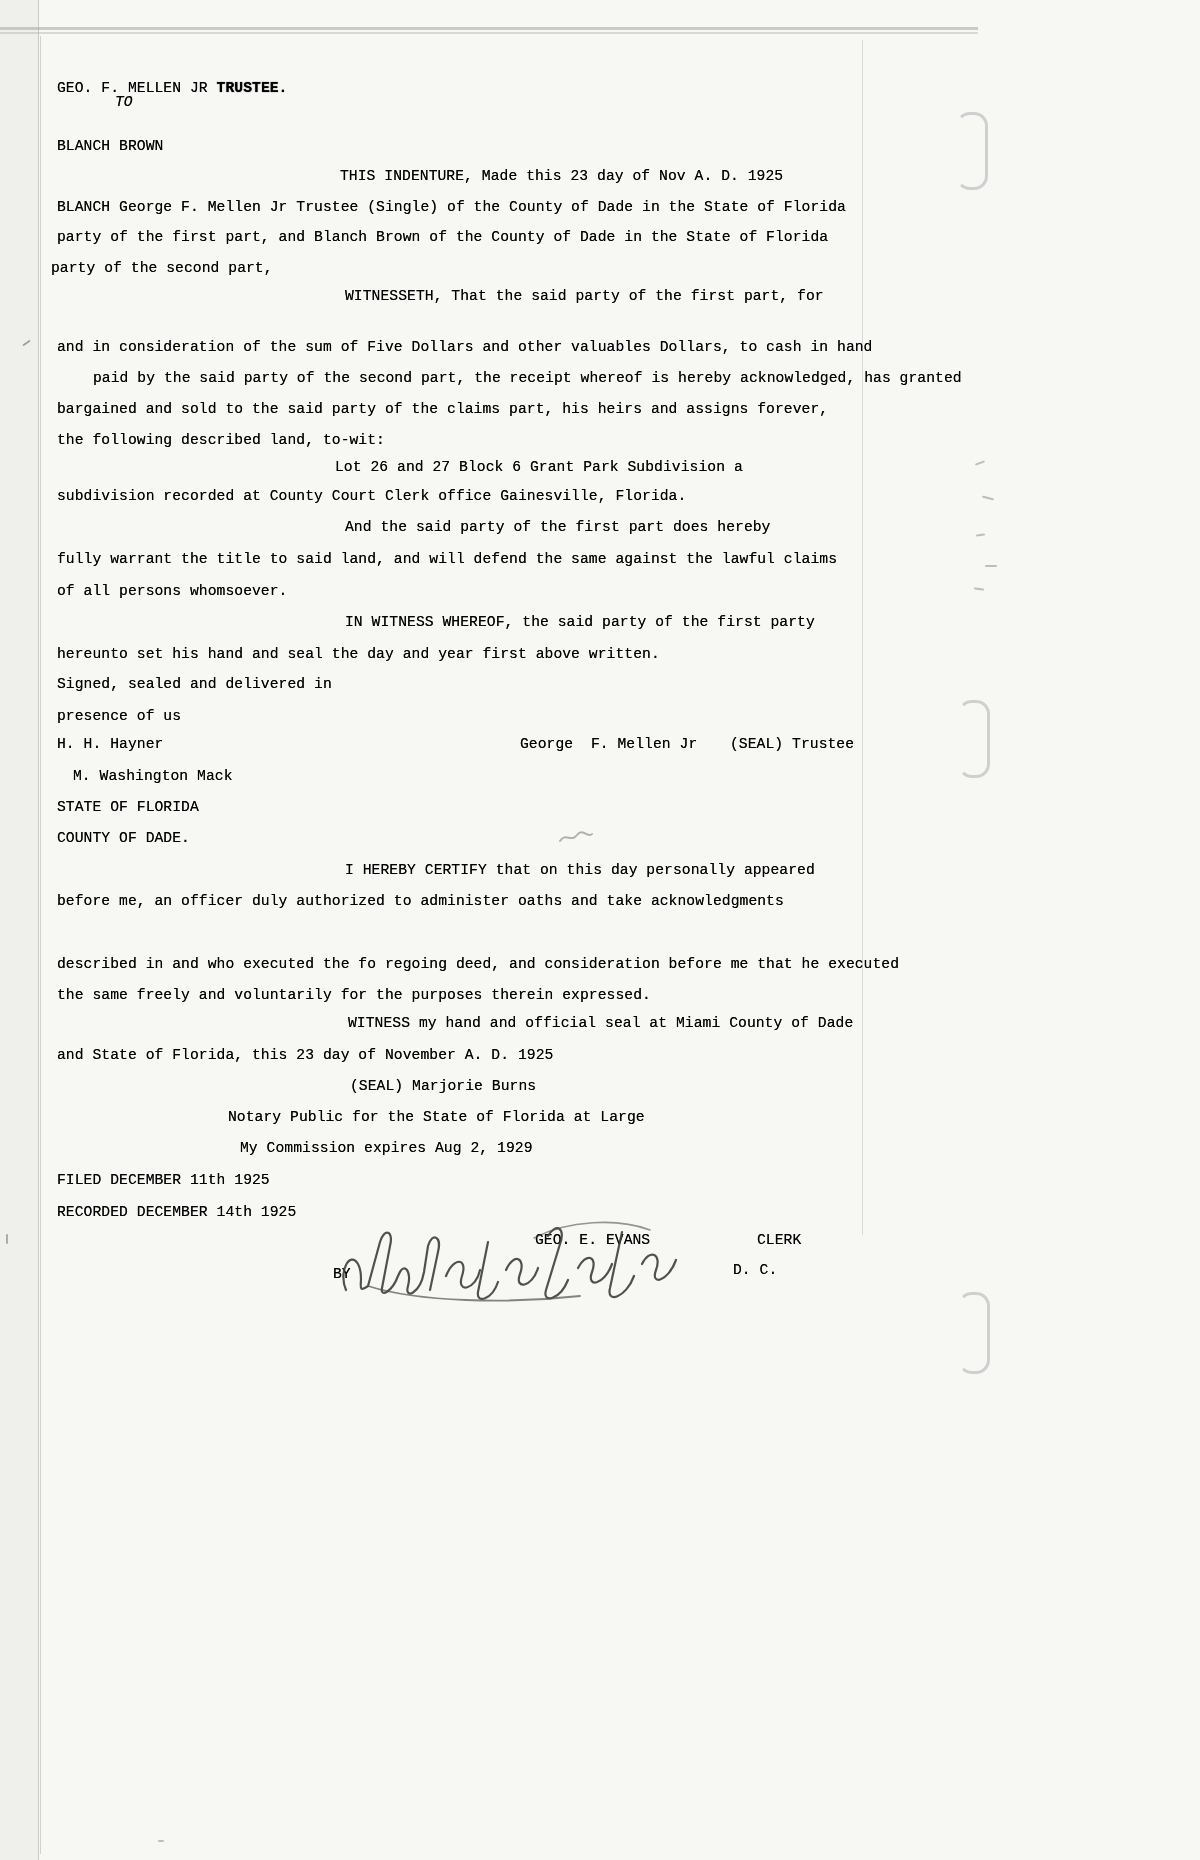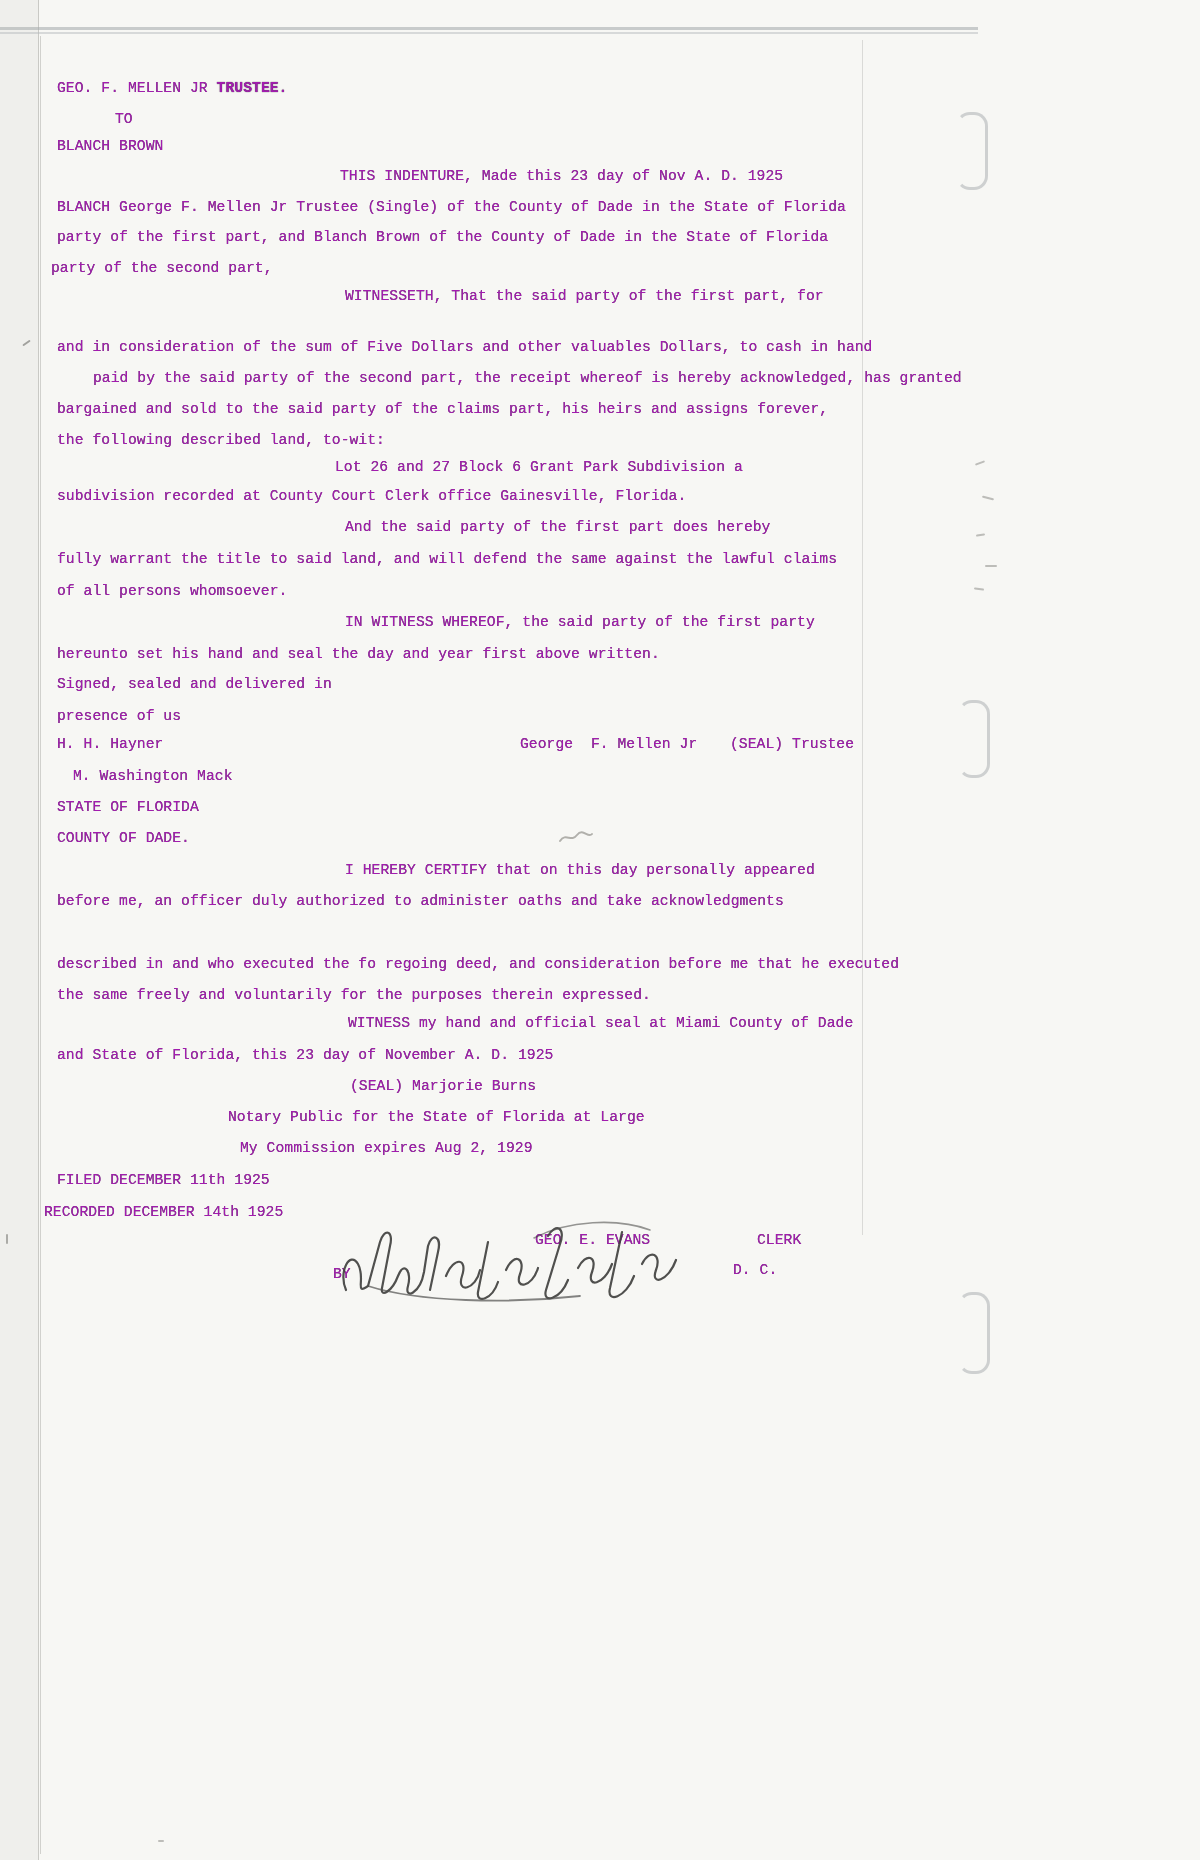--- a/index.html
+++ b/index.html
@@ -13,21 +13,21 @@
     position:absolute;left:0;top:0;width:38px;height:1860px;
     background:repeating-linear-gradient(90deg,#f1f1ee 0 3px,#ececе8 3px 6px);
     background-color:#efefec;border-right:1px solid #c9c9c5;
   }
   .vline{position:absolute;background:#c7c7c3;opacity:.8;}
   
   .scan-top-1{position:absolute;left:0;top:27px;width:978px;height:3px;background:#a2a7aa;opacity:.55;}
   .scan-top-2{position:absolute;left:0;top:32px;width:978px;height:2px;background:#b8bcbe;opacity:.5;}
   
   .tl{
-    position:absolute;font-size:14.7px;line-height:20px;color:#a21caf;
+    position:absolute;font-size:14.7px;line-height:20px;color:#000000;
     white-space:pre;letter-spacing:.05px;
     text-shadow:0 0 .6px rgba(25,25,25,.75);
   }
   .ov{font-weight:bold;text-shadow:0 0 1px #141414;}
   
   .curl{
     position:absolute;width:26px;border:3px solid #b3b7b9;border-left-color:transparent;
     border-radius:14px;opacity:.6;background:transparent;
   }
   .dash{position:absolute;background:#aeaeaa;height:2px;border-radius:1px;opacity:.8;}
@@ -56,21 +56,21 @@
   <div class="dash" style="left:974px;top:588px;width:10px;transform:rotate(8deg);"></div>
   <div class="dash" style="left:22px;top:342px;width:9px;transform:rotate(-35deg);background:#8d8d89;"></div>
   <div class="dash" style="left:6px;top:1234px;width:2px;height:10px;background:#9a9a96;"></div>
   <div class="dash" style="left:158px;top:1840px;width:6px;"></div>
 
   <svg class="smudge" style="left:558px;top:830px;" width="36" height="16" viewBox="0 0 36 16">
     <path d="M2 11 C8 2 13 13 19 5 S30 9 34 4" fill="none" stroke="#a09f9a" stroke-width="2" stroke-linecap="round"></path>
   </svg>
 
   <div class="tl" style="top:78px;left:57px;"><span>GEO. F. MELLEN JR </span><span class="ov">TRUSTEE.</span></div>
-  <div class="tl" style="top:109px;left:115px;">TO</div>
+  <div class="tl" style="top:92px;left:115px;font-style:italic;">TO</div>
   <div class="tl" style="top:136px;left:57px;">BLANCH BROWN</div>
 
   <div class="tl" style="top:166px;left:340px;">THIS INDENTURE, Made this 23 day of Nov A. D. 1925</div>
   <div class="tl" style="top:197px;left:57px;">BLANCH George F. Mellen Jr Trustee (Single) of the County of Dade in the State of Florida</div>
   <div class="tl" style="top:227px;left:57px;">party of the first part, and Blanch Brown of the County of Dade in the State of Florida</div>
   <div class="tl" style="top:258px;left:51px;">party of the second part,</div>
   <div class="tl" style="top:286px;left:345px;">WITNESSETH, That the said party of the first part, for</div>
   <div class="tl" style="top:337px;left:57px;">and in consideration of the sum of Five Dollars and other valuables Dollars, to cash in hand</div>
   <div class="tl" style="top:368px;left:57px;margin-left:36px;">paid by the said party of the second part, the receipt whereof is hereby acknowledged, has granted</div>
   <div class="tl" style="top:399px;left:57px;">bargained and sold to the said party of the claims part, his heirs and assigns forever,</div>
@@ -91,21 +91,21 @@
   <div class="tl" style="top:860px;left:345px;">I HEREBY CERTIFY that on this day personally appeared</div>
   <div class="tl" style="top:891px;left:57px;">before me, an officer duly authorized to administer oaths and take acknowledgments</div>
   <div class="tl" style="top:954px;left:57px;">described in and who executed the fo regoing deed, and consideration before me that he executed</div>
   <div class="tl" style="top:985px;left:57px;">the same freely and voluntarily for the purposes therein expressed.</div>
   <div class="tl" style="top:1013px;left:348px;">WITNESS my hand and official seal at Miami County of Dade</div>
   <div class="tl" style="top:1045px;left:57px;">and State of Florida, this 23 day of November A. D. 1925</div>
   <div class="tl" style="top:1076px;left:350px;">(SEAL) Marjorie Burns</div>
   <div class="tl" style="top:1107px;left:228px;">Notary Public for the State of Florida at Large</div>
   <div class="tl" style="top:1138px;left:240px;">My Commission expires Aug 2, 1929</div>
   <div class="tl" style="top:1170px;left:57px;">FILED DECEMBER 11th 1925</div>
-  <div class="tl" style="top:1202px;left:44px;">RECORDED DECEMBER 14th 1925</div>
+  <div class="tl" style="top:1202px;left:57px;">RECORDED DECEMBER 14th 1925</div>
 
   <div class="tl" style="top:734px;left:520px;">George  F. Mellen Jr</div>
   <div class="tl" style="top:734px;left:730px;">(SEAL) Trustee</div>
 
   <div class="tl" style="top:1230px;left:535px;">GEO. E. EVANS</div>
   <div class="tl" style="top:1230px;left:757px;">CLERK</div>
   <div class="tl" style="top:1264px;left:333px;">BY</div>
   <div class="tl" style="top:1260px;left:733px;">D. C.</div>
 
   <svg class="sig" style="left:328px;top:1212px;" width="360" height="96" viewBox="0 0 360 96">

